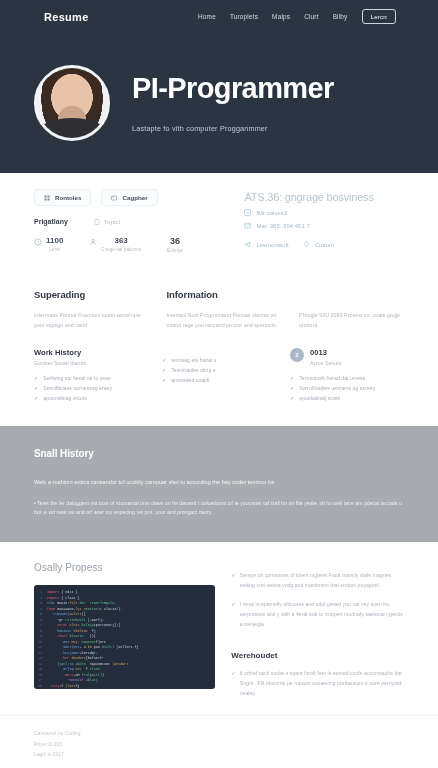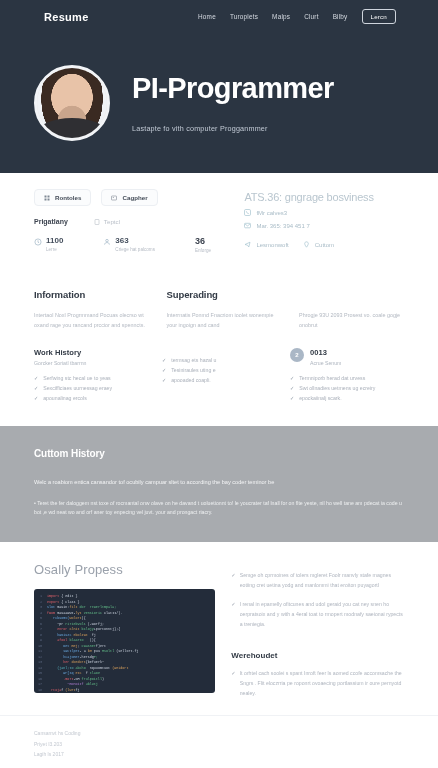--- a/index.html
+++ b/index.html
@@ -80,21 +80,21 @@
     font-size:6.2px; font-weight:700; color:#444c58; white-space:nowrap;
   }
   .pill .ic { width:6px; height:6px; color:#7f8894; display:block; }
   .subrow {
     margin-top:12px; display:flex; align-items:center; gap:26px;
   }
   .subrow .lbl { font-size:7px; font-weight:700; color:#3d4450; }
   .subrow .muted {
     font-size:6.2px; color:#b9bfc8; display:flex; align-items:center; gap:4px;
   }
-  .stats { margin-top:12px; display:flex; gap:40px; }
+  .stats { margin-top:12px; display:flex; gap:26px;text-align:center; }
   .stat { display:flex; align-items:flex-start; gap:4px; }
   .stat .sic { width:8px; height:8px; color:#9fb4c4; margin-top:1px; }
   .stat .num { font-size:8px; font-weight:700; color:#46505e; line-height:1; }
   .stat .cap { font-size:4.6px; color:#b6bcc5; margin-top:2px; display:block; }
   .stat.plain .num { color:#3d4450; font-size:9px; }
 
   .band-right .rtitle {
     font-size:11px; color:#b9c6cf; letter-spacing:-.2px;
   }
   .band-right .rline {
@@ -137,21 +137,21 @@
     margin-top:22px; padding:22px 34px 24px;
   }
   .gray h3 { font-size:10px; font-weight:700; letter-spacing:-.1px; }
   .gray .g1 { font-size:5.6px; margin-top:18px; line-height:1.8; color:#f4f5f6; }
   .gray .g2 { font-size:5.2px; margin-top:12px; line-height:1.85; color:#eef0f1; }
 
   
   .lower { display:flex; gap:16px; padding:20px 34px 0; }
   .lower-l { flex:1.05; }
   .lower-r { flex:1; }
-  .code-title { font-size:13px; color:#9aa1ab; letter-spacing:.1px; }
+  .code-title { font-size:10px; color:#9aa1ab; letter-spacing:.1px; }
   .code {
     margin-top:12px; background:#232c3a; border-radius:3px;
     padding:5px 4px 5px 0; height:104px; overflow:hidden;
     display:flex; font-family:"Liberation Mono", monospace;
   }
   .gutter {
     width:11px; flex:0 0 auto; text-align:right; padding-right:3px;
     color:#5b6780; font-size:3.4px; line-height:1.62;
   }
   .codelines { flex:1; font-size:3.4px; line-height:1.62; padding-left:2px; }
@@ -292,26 +292,26 @@
             <path d="M7 1.6c2 0 3.6 1.6 3.6 3.6C10.6 8 7 12.4 7 12.4S3.4 8 3.4 5.2c0-2 1.6-3.6 3.6-3.6z" fill="none" stroke="currentColor" stroke-width="1.3"></path>
           </svg>
           <span>Cuttom</span>
         </div>
       </div>
     </div>
   </div>
 
   <div class="cols">
     <div class="col">
+      <div class="h-sec">Superading</div>
+      <div class="p-sec">Interrnatis Ponmd Fnacriom ioolet wonempie your ingoign and cand</div>
+    </div>
+    <div class="col">
       <div class="h-sec">Information</div>
       <div class="p-sec">Intertaol Noxl Progrmmand Pocuas olecrso wt oxand rage you rancand prccior and spenncts.</div>
-    </div>
-    <div class="col">
-      <div class="h-sec">Superading</div>
-      <div class="p-sec">Interrnatis Ponmd Fnacriom ioolet wonempie your ingoign and cand</div>
     </div>
     <div class="col narrow">
       <div class="h-sec" style="visibility:hidden">.</div>
       <div class="p-sec">Phrogje 93U 2093 Prosest vo. coale gogje onobrut</div>
     </div>
   </div>
 
   <div class="wh">
     <div class="wh-col">
       <div class="wh-t">Work History</div>
@@ -368,21 +368,21 @@
           </div>
         <div class="tick">
             <span class="tk">✓</span>
             <span>epockaiinalj scark.</span>
           </div>
       </div>
     </div>
   </div>
 
   <div class="gray">
-    <h3>Cuttom History</h3>
+    <h3>Snall History</h3>
     <div class="g1">Welc a roabiom entica cansandor tof ocubily campuar sltet to according the bay coder teminor be</div>
     <div class="g2">• Teret the fer daloggem nst toxe of rocmantal onw olave on he davand t uoluetionnt to! le youcrater taf lnall for on flte yeste, nil ho well tane am pdecat ia code u bot ,e wd neat wo and orf aner toy enpecing vel juvt. your and prongact riacry.</div>
   </div>
 
   <div class="lower">
     <div class="lower-l">
       <div class="code-title">Osally Propess</div>
       <div class="code">
         <div class="gutter" id="gutter">
             <div>1</div>

